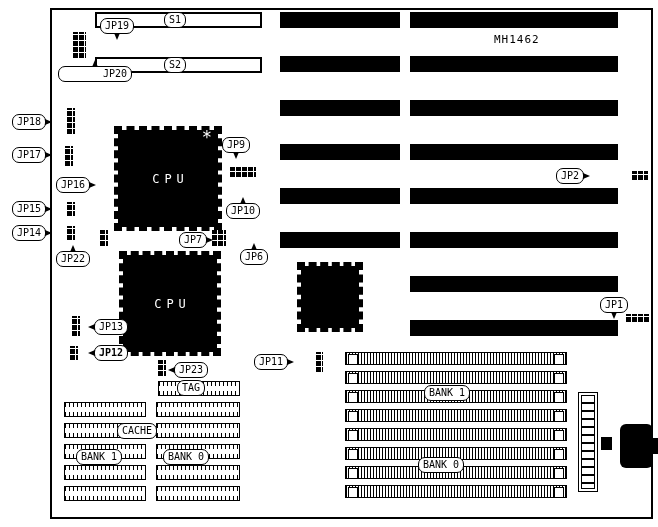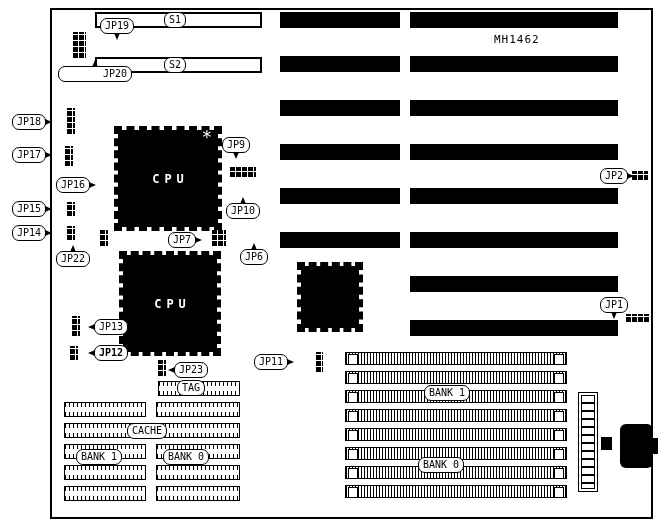--- a/index.html
+++ b/index.html
@@ -19,21 +19,21 @@
   .bar { position: absolute; height: 16px; background: #000; }
   .wslot { position: absolute; height: 16px; background: #fff; border: 2px solid #000; }
   .chip {
     position: absolute;
     background: #000;
     background-clip: padding-box;
     border: 4px dashed #000;
     display: flex; align-items: center; justify-content: center;
   }
   .chip .chip-label {
-    color: #fff; font-size: 12px; letter-spacing: 5px; padding-left: 5px; font-weight: bold;
+    color: #fff; font-size: 12px; letter-spacing: 5px; padding-left: 5px;
   }
   .pin1 {
     position: absolute; top: 0px; right: 6px;
     color: #fff; font-size: 17px; line-height: 14px;
   }
   .dip {
     position: absolute; height: 15px;
     border: 1px solid #000;
     background-image:
       linear-gradient(#fff, #fff),
@@ -186,32 +186,32 @@
   <div class="callout pd" style="left:100px; top:18px;">JP19</div>
   <div class="callout pu" style="left:58px;  top:66px;padding-left:44px;">JP20</div>
   <div class="callout pr" style="left:12px;  top:114px;">JP18</div>
   <div class="callout pr" style="left:12px;  top:147px;">JP17</div>
   <div class="callout pr" style="left:12px;  top:177px;margin-left:44px;">JP16</div>
   <div class="callout pr" style="left:12px;  top:201px;">JP15</div>
   <div class="callout pr" style="left:12px;  top:225px;">JP14</div>
   <div class="callout pu" style="left:56px;  top:251px;">JP22</div>
   <div class="callout pd" style="left:222px; top:137px;text-align:center;">JP9</div>
   <div class="callout pu" style="left:226px; top:203px;text-align:center;">JP10</div>
-  <div class="callout pr" style="left:168px; top:232px;">JP7</div>
+  <div class="callout pr" style="left:179px; top:232px;">JP7</div>
   <div class="callout pu" style="left:240px; top:249px;">JP6</div>
   <div class="callout pl" style="left:94px;  top:319px;">JP13</div>
   <div class="callout pl" style="left:94px;  top:345px;font-weight:bold;">JP12</div>
   <div class="callout pl" style="left:174px; top:362px;">JP23</div>
   <div class="callout pr" style="left:254px; top:354px;">JP11</div>
-  <div class="callout pr" style="left:600px; top:168px;text-align:right;">JP2</div>
+  <div class="callout pr" style="left:556px; top:168px;text-align:right;">JP2</div>
   <div class="callout pd" style="left:600px; top:297px;">JP1</div>
 
   <div class="callout" style="left:164px; top:12px;">S1</div>
   <div class="callout" style="left:164px; top:57px;">S2</div>
 
   <div class="callout" style="left:177px; top:380px;">TAG</div>
-  <div class="callout" style="left:127px; top:423px;">CACHE</div>
+  <div class="callout" style="left:117px; top:423px;">CACHE</div>
   <div class="callout" style="left:76px;  top:449px;">BANK 1</div>
   <div class="callout" style="left:163px; top:449px;">BANK 0</div>
   <div class="callout" style="left:424px; top:385px;">BANK 1</div>
   <div class="callout" style="left:418px; top:457px;">BANK 0</div>
 
 </div>
 
 </body></html>

